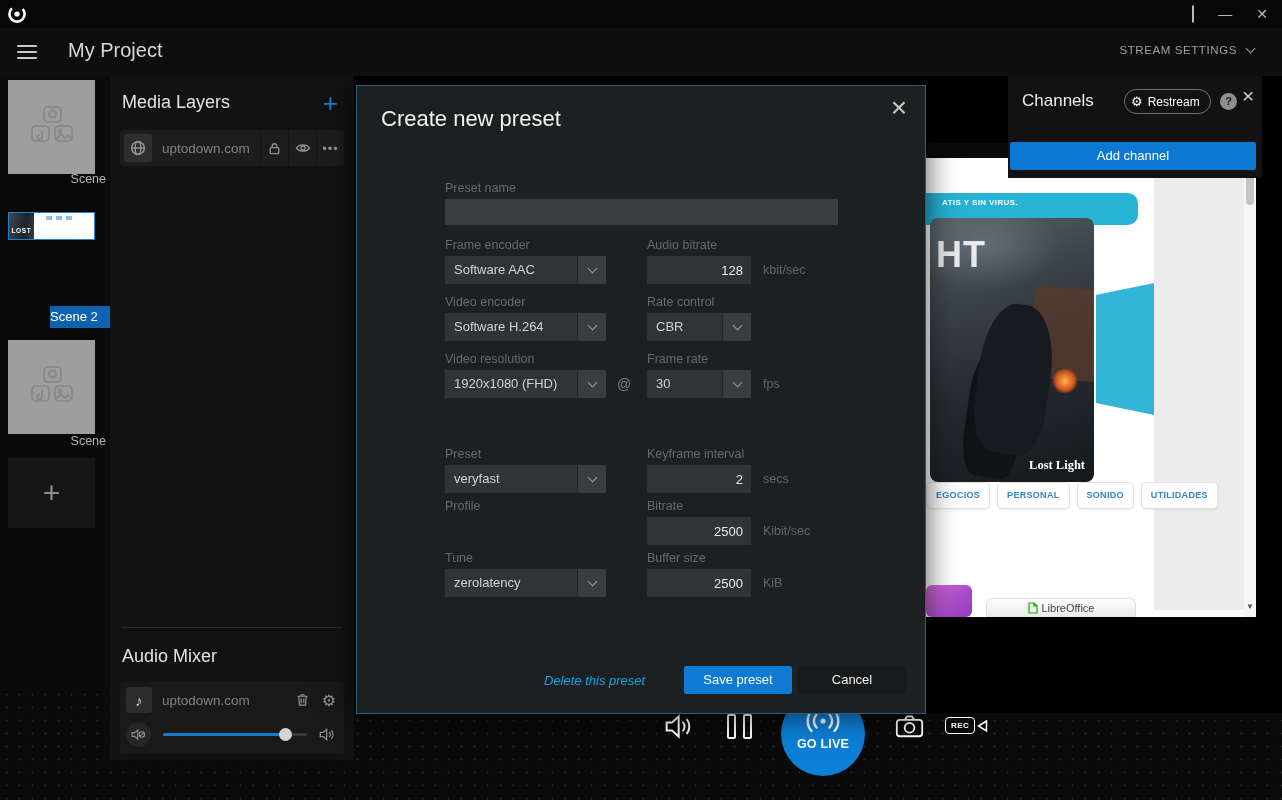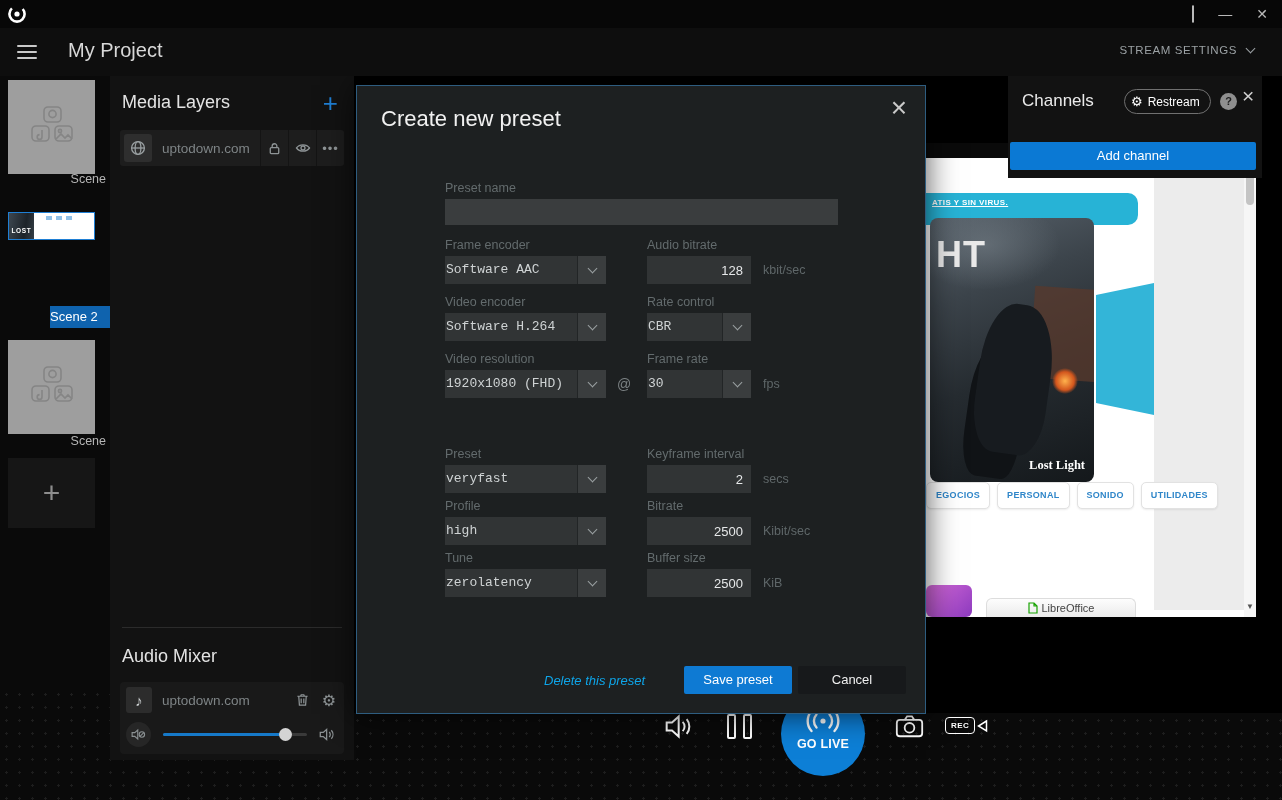--- a/index.html
+++ b/index.html
@@ -70,21 +70,21 @@
   .mixer-row2 { display:flex; align-items:center; height:32px; padding:0 8px 0 6px; }
   .mute-btn { width:25px; height:25px; border-radius:50%; background:#262626; display:flex; align-items:center; justify-content:center; }
   .vol-track { position:relative; flex:1; height:3px; margin:0 12px; background:#3a3a3a; border-radius:2px; }
   .vol-fill { position:absolute; left:0; top:0; height:3px; background:#1679c9; border-radius:2px; }
   .vol-handle { position:absolute; top:-5px; width:13px; height:13px; border-radius:50%; background:#d4d4d4; }
 
   
   .preview { position:absolute; left:926px; top:143px; width:330px; height:474px; background:#fff; z-index:2; overflow:hidden; }
   .notch { position:absolute; left:0; top:0; width:226px; height:15px; background:#0a0a0a; }
   .pv-banner { position:absolute; left:0; top:50px; width:212px; height:32px; background:#27b3d6; border-radius:0 10px 10px 0;
-    color:#fff; font-size:8px; font-weight:bold; letter-spacing:.4px; line-height:20px; padding-left:6px;text-decoration:underline; }
+    color:#fff; font-size:8px; font-weight:bold; letter-spacing:.4px; line-height:20px; padding-left:16px; }
   .game-card { position:absolute; left:4px; top:75px; width:164px; height:264px; border-radius:8px; overflow:hidden;
     background:linear-gradient(160deg,#57616a 0%,#3c444b 28%,#262c31 58%,#14181b 100%); }
   .game-smoke { position:absolute; left:-20px; top:-18px; width:150px; height:90px; border-radius:50%;
     background:radial-gradient(closest-side,#79838b88,transparent); }
   .game-soldier { position:absolute; left:48px; top:86px; width:72px; height:150px; border-radius:42% 46% 30% 34%;
     background:#171b1f; transform:rotate(8deg); box-shadow:-14px 34px 0 -8px #101316; }
   .game-crate { position:absolute; right:-8px; top:70px; width:70px; height:92px; background:#5a3a2c; opacity:.75; transform:rotate(4deg); }
   .game-fire { position:absolute; right:16px; top:150px; width:26px; height:26px; border-radius:50%;
     background:radial-gradient(closest-side,#ffb24d,#d3561d 70%,transparent); }
   .game-ht { position:absolute; left:6px; top:16px; color:#e9e9e9; font-size:36px; font-weight:bold; letter-spacing:1px; }
@@ -132,21 +132,21 @@
   .modal { position:absolute; left:356px; top:85px; width:570px; height:629px; background:#1d2021;
     border:1px solid #2e5d80; z-index:10; box-shadow:0 0 30px #000a; }
   .modal-title { position:absolute; left:24px; top:20px; font-size:22px; color:#f1f1f1; }
   .modal-close { position:absolute; right:18px; top:6px; font-size:28px; font-weight:300; color:#c9c9c9; }
   .f-label { position:absolute; font-size:12.5px; color:#636b6d; }
   .f-input { position:absolute; height:26px; background:#3a3d3e; border:none; outline:none; color:#e6e8e9;
     font-size:13px; font-family:"Liberation Sans",sans-serif; padding:0 8px; }
   .f-num { position:absolute; height:28px; width:104px; background:#313435; border:none; outline:none; color:#e6e8e9;
     font-size:13px; font-family:"Liberation Sans",sans-serif; padding:5px 8px; text-align:right; }
   .sel { position:absolute; height:28px; background:#313435; display:flex; color:#cfd3d4; font-size:13px; }
-  .sel .v { flex:1; line-height:28px; padding-left:1px; white-space:nowrap;font-family:Liberation Mono, monospace; }
+  .sel .v { flex:1; line-height:28px; padding-left:9px; white-space:nowrap; }
   .sel .c { width:29px; background:#3a3d3e; border-left:1px solid #222526; display:flex; align-items:center; justify-content:center; }
   .sel .c i { width:7px; height:7px; border-right:1.5px solid #9aa0a2; border-bottom:1.5px solid #9aa0a2;
     transform:rotate(45deg); margin-top:-3px; }
   .unit { position:absolute; left:406px; font-size:12.5px; color:#5f6769; line-height:28px; }
   .at { position:absolute; left:260px; font-size:14px; color:#7c8284; line-height:28px; }
   .m-del { position:absolute; left:187px; top:587px; font-size:13px; color:#0ea5e9;font-style:italic; }
   .m-save { position:absolute; left:327px; top:580px; width:108px; height:28px; background:#0e7ad3; color:#fff;
     font-size:13px; text-align:center; line-height:28px; border-radius:2px; }
   .m-cancel { position:absolute; left:441px; top:580px; width:108px; height:28px; background:#17191b; color:#f0f0f0;
     font-size:13px; text-align:center; line-height:28px; border-radius:2px; }
@@ -420,26 +420,20 @@
       <span class="v">veryfast</span>
       <span class="c">
           <i></i>
         </span>
     </div>
     <div class="f-label" style="left:290px;top:361px">Keyframe interval</div>
     <input class="f-num" style="left: 290px; top: 379px;" value="2">
     <span class="unit" style="top:379px">secs</span>
 
     <div class="f-label" style="left:88px;top:413px">Profile</div>
-    <div class="sel" style="left:88px;top:431px;width:161px">
-      <span class="v">high</span>
-      <span class="c">
-          <i></i>
-        </span>
-    </div>
     <div class="f-label" style="left:290px;top:413px">Bitrate</div>
     <input class="f-num" style="left: 290px; top: 431px;" value="2500">
     <span class="unit" style="top:431px">Kibit/sec</span>
 
     <div class="f-label" style="left:88px;top:465px">Tune</div>
     <div class="sel" style="left:88px;top:483px;width:161px">
       <span class="v">zerolatency</span>
       <span class="c">
           <i></i>
         </span>

